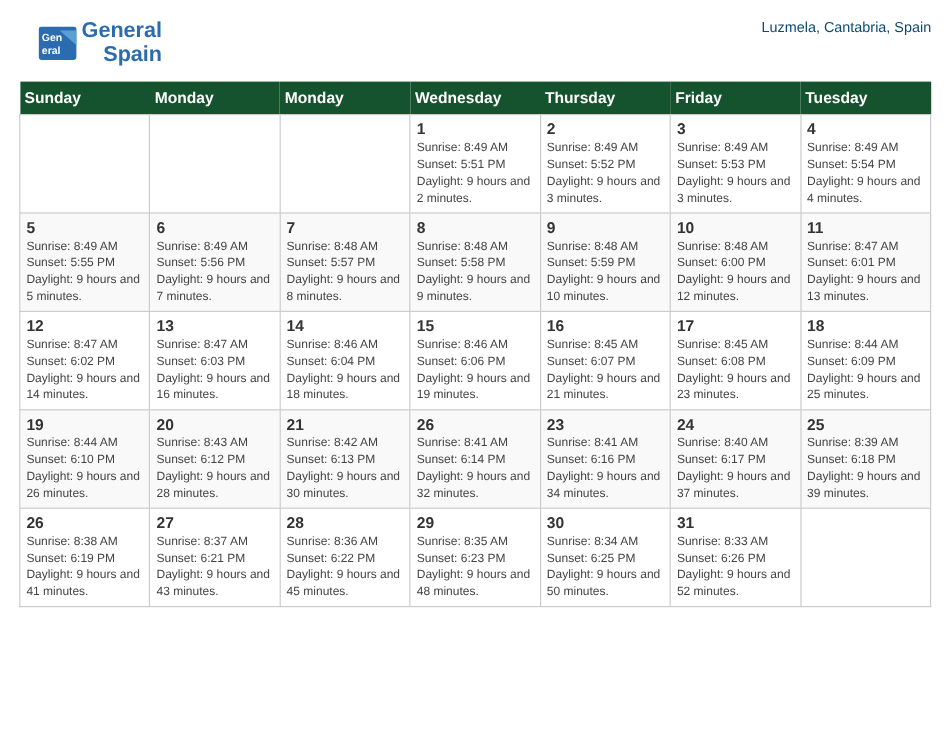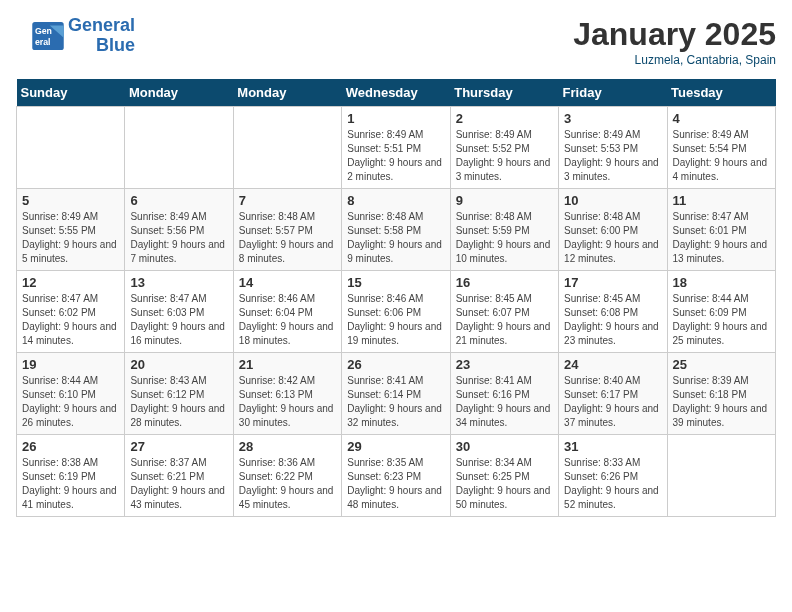--- a/index.html
+++ b/index.html
@@ -47,21 +47,21 @@
     .location {
       font-size: 12px;
       color: #0c4a6e;
     }
     table {
       width: 100%;
       border-collapse: collapse;
       table-layout: fixed;
     }
     th {
-      background-color: #0c4a6e;
+      background-color: #14532d;
       color: #fff;
       font-size: 13px;
       padding: 6px 4px;
       text-align: left;
       font-weight: bold;
     }
     td {
       border: 1px solid #ccc;
       vertical-align: top;
       padding: 4px 5px;
@@ -101,25 +101,24 @@
 <div class="header">
   <div class="logo">
     <svg class="logo-icon" viewBox="0 0 36 32">
       <rect x="0" y="0" width="36" height="32" rx="3" fill="#2b6cb0"></rect>
       <polygon points="20,4 36,4 36,18" fill="#5a9fd4"></polygon>
       <text x="3" y="14" font-size="10" font-weight="bold" fill="white" font-family="Arial">Gen</text>
       <text x="3" y="26" font-size="10" font-weight="bold" fill="white" font-family="Arial">eral</text>
     </svg>
     <div>
       <div class="logo-text"><span>General</span></div>
-      <div class="logo-text" style="color:#2b6cb0;">Blue</div>
+      <div class="logo-text" style="color:#2b6cb0;">Spain</div>
     </div>
   </div>
   <div class="title-block">
-    <div class="month-title">January 2025</div>
     <div class="location">Luzmela, Cantabria, Spain</div>
   </div>
 </div>
 
 <table>
   <thead>
     <tr>
     <th>Sunday</th>
         <th>Monday</th>
         <th>Monday</th>

